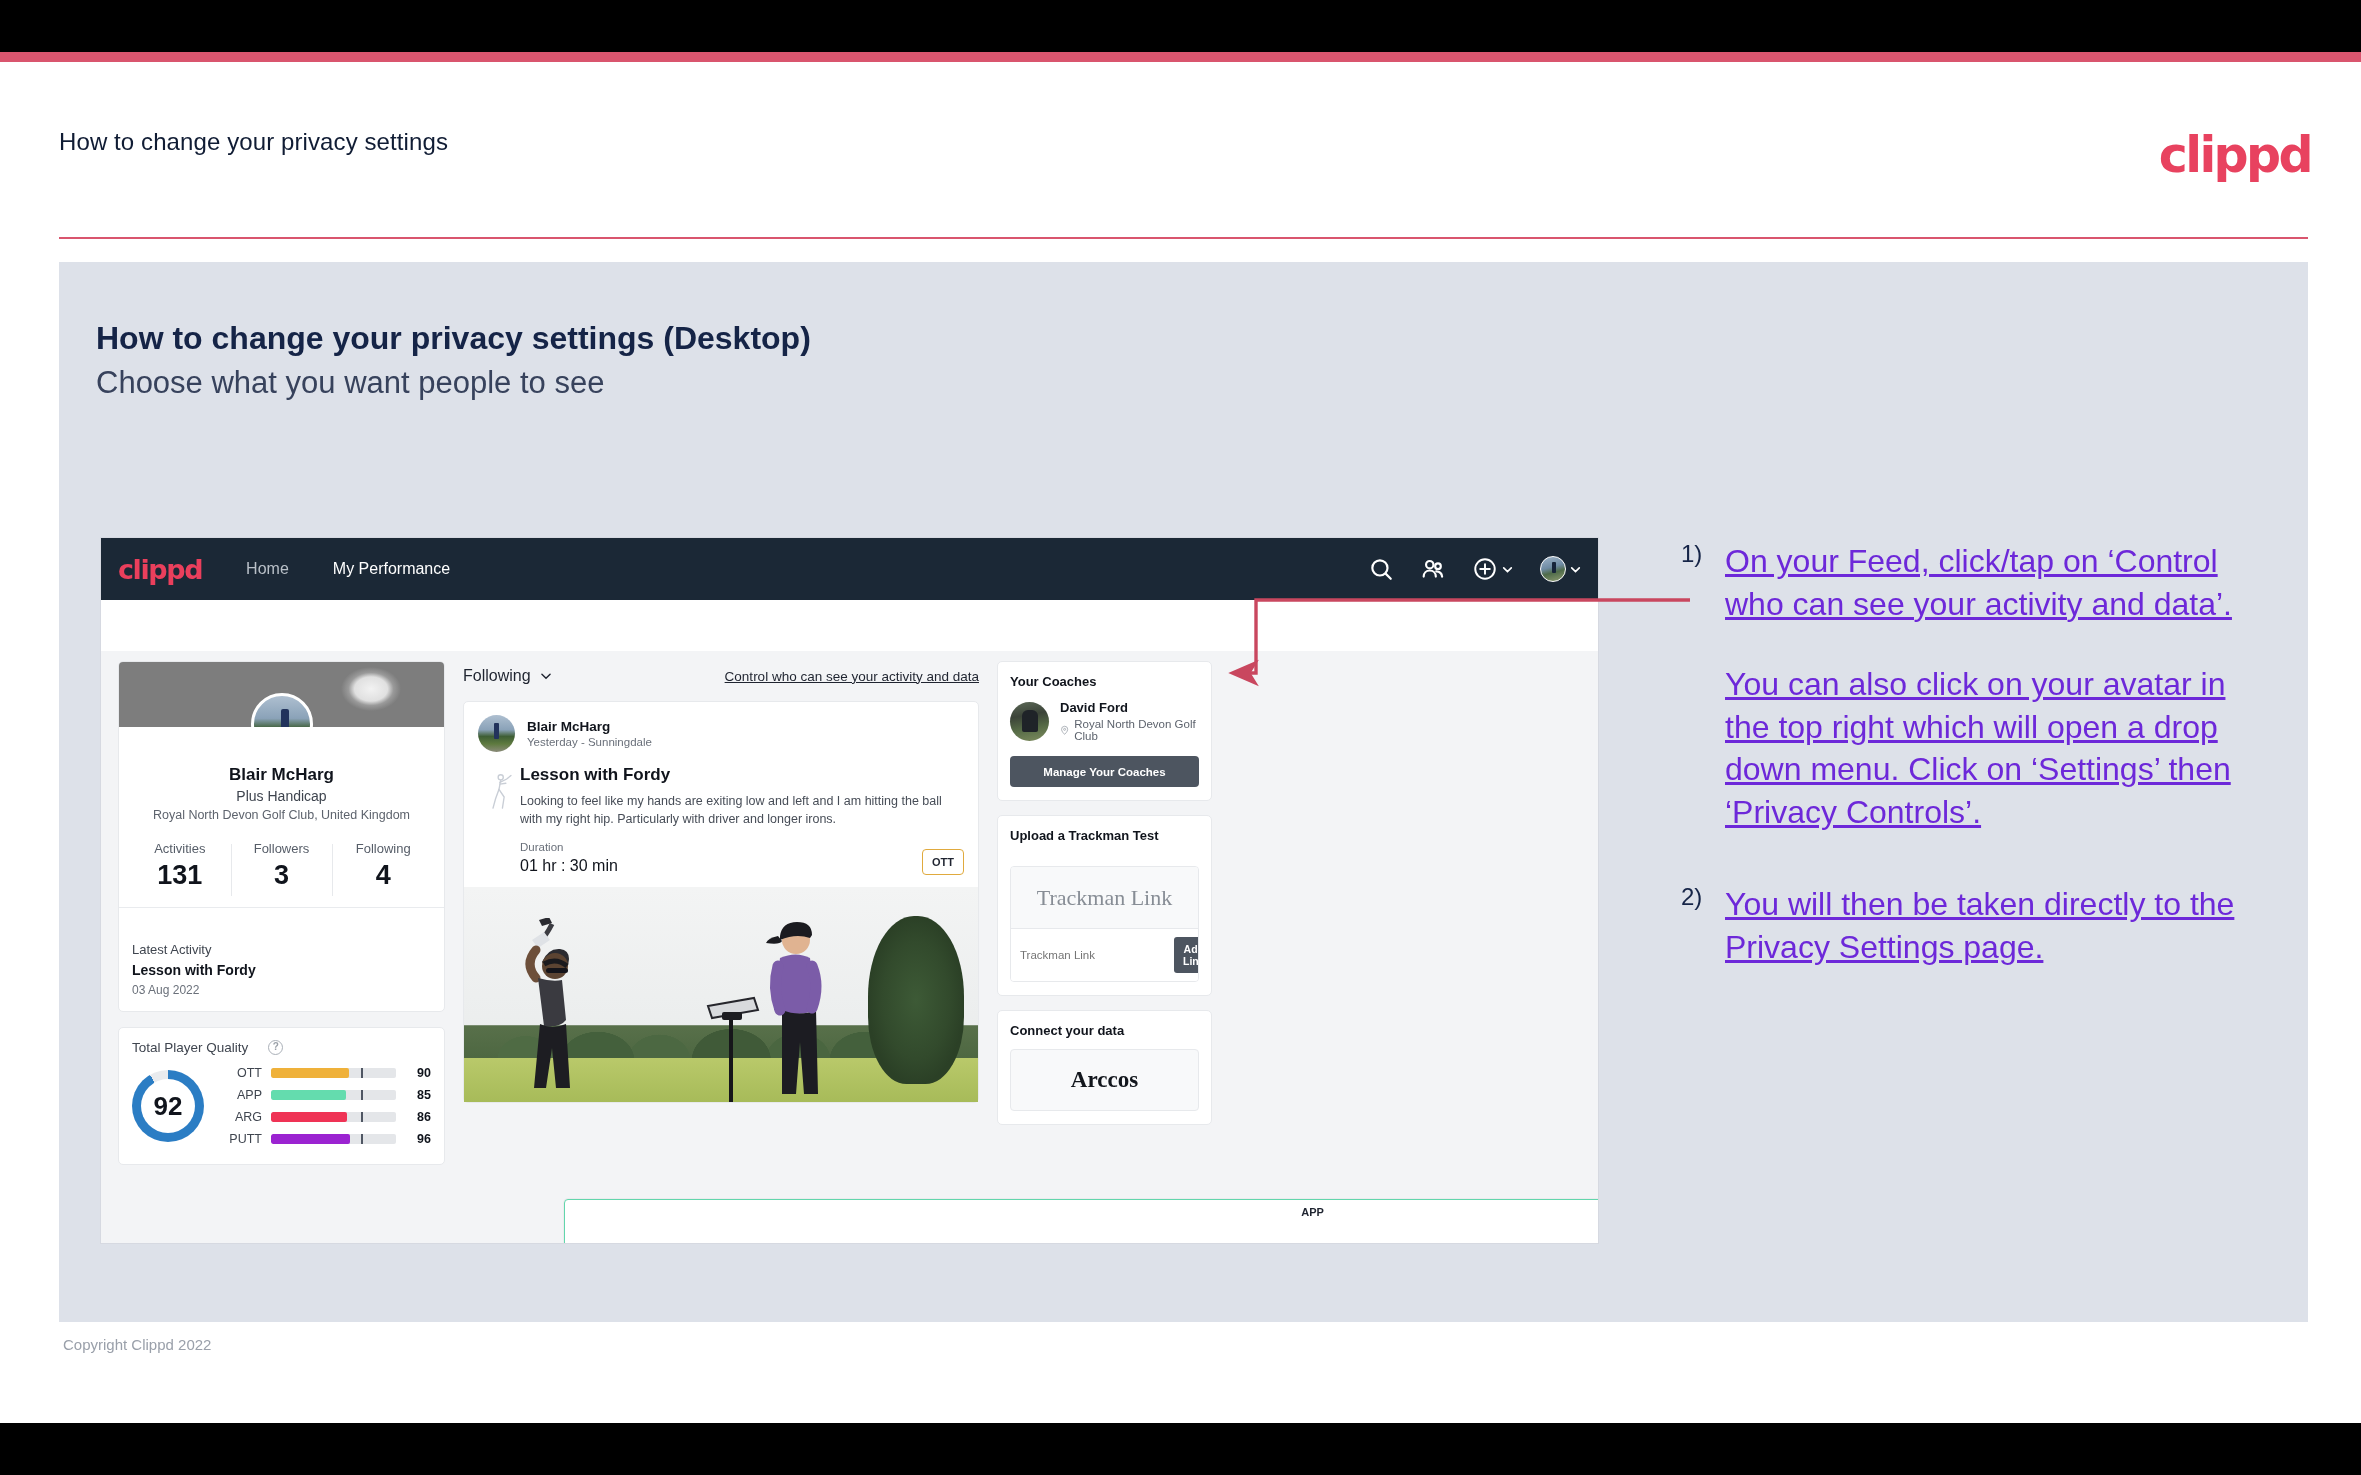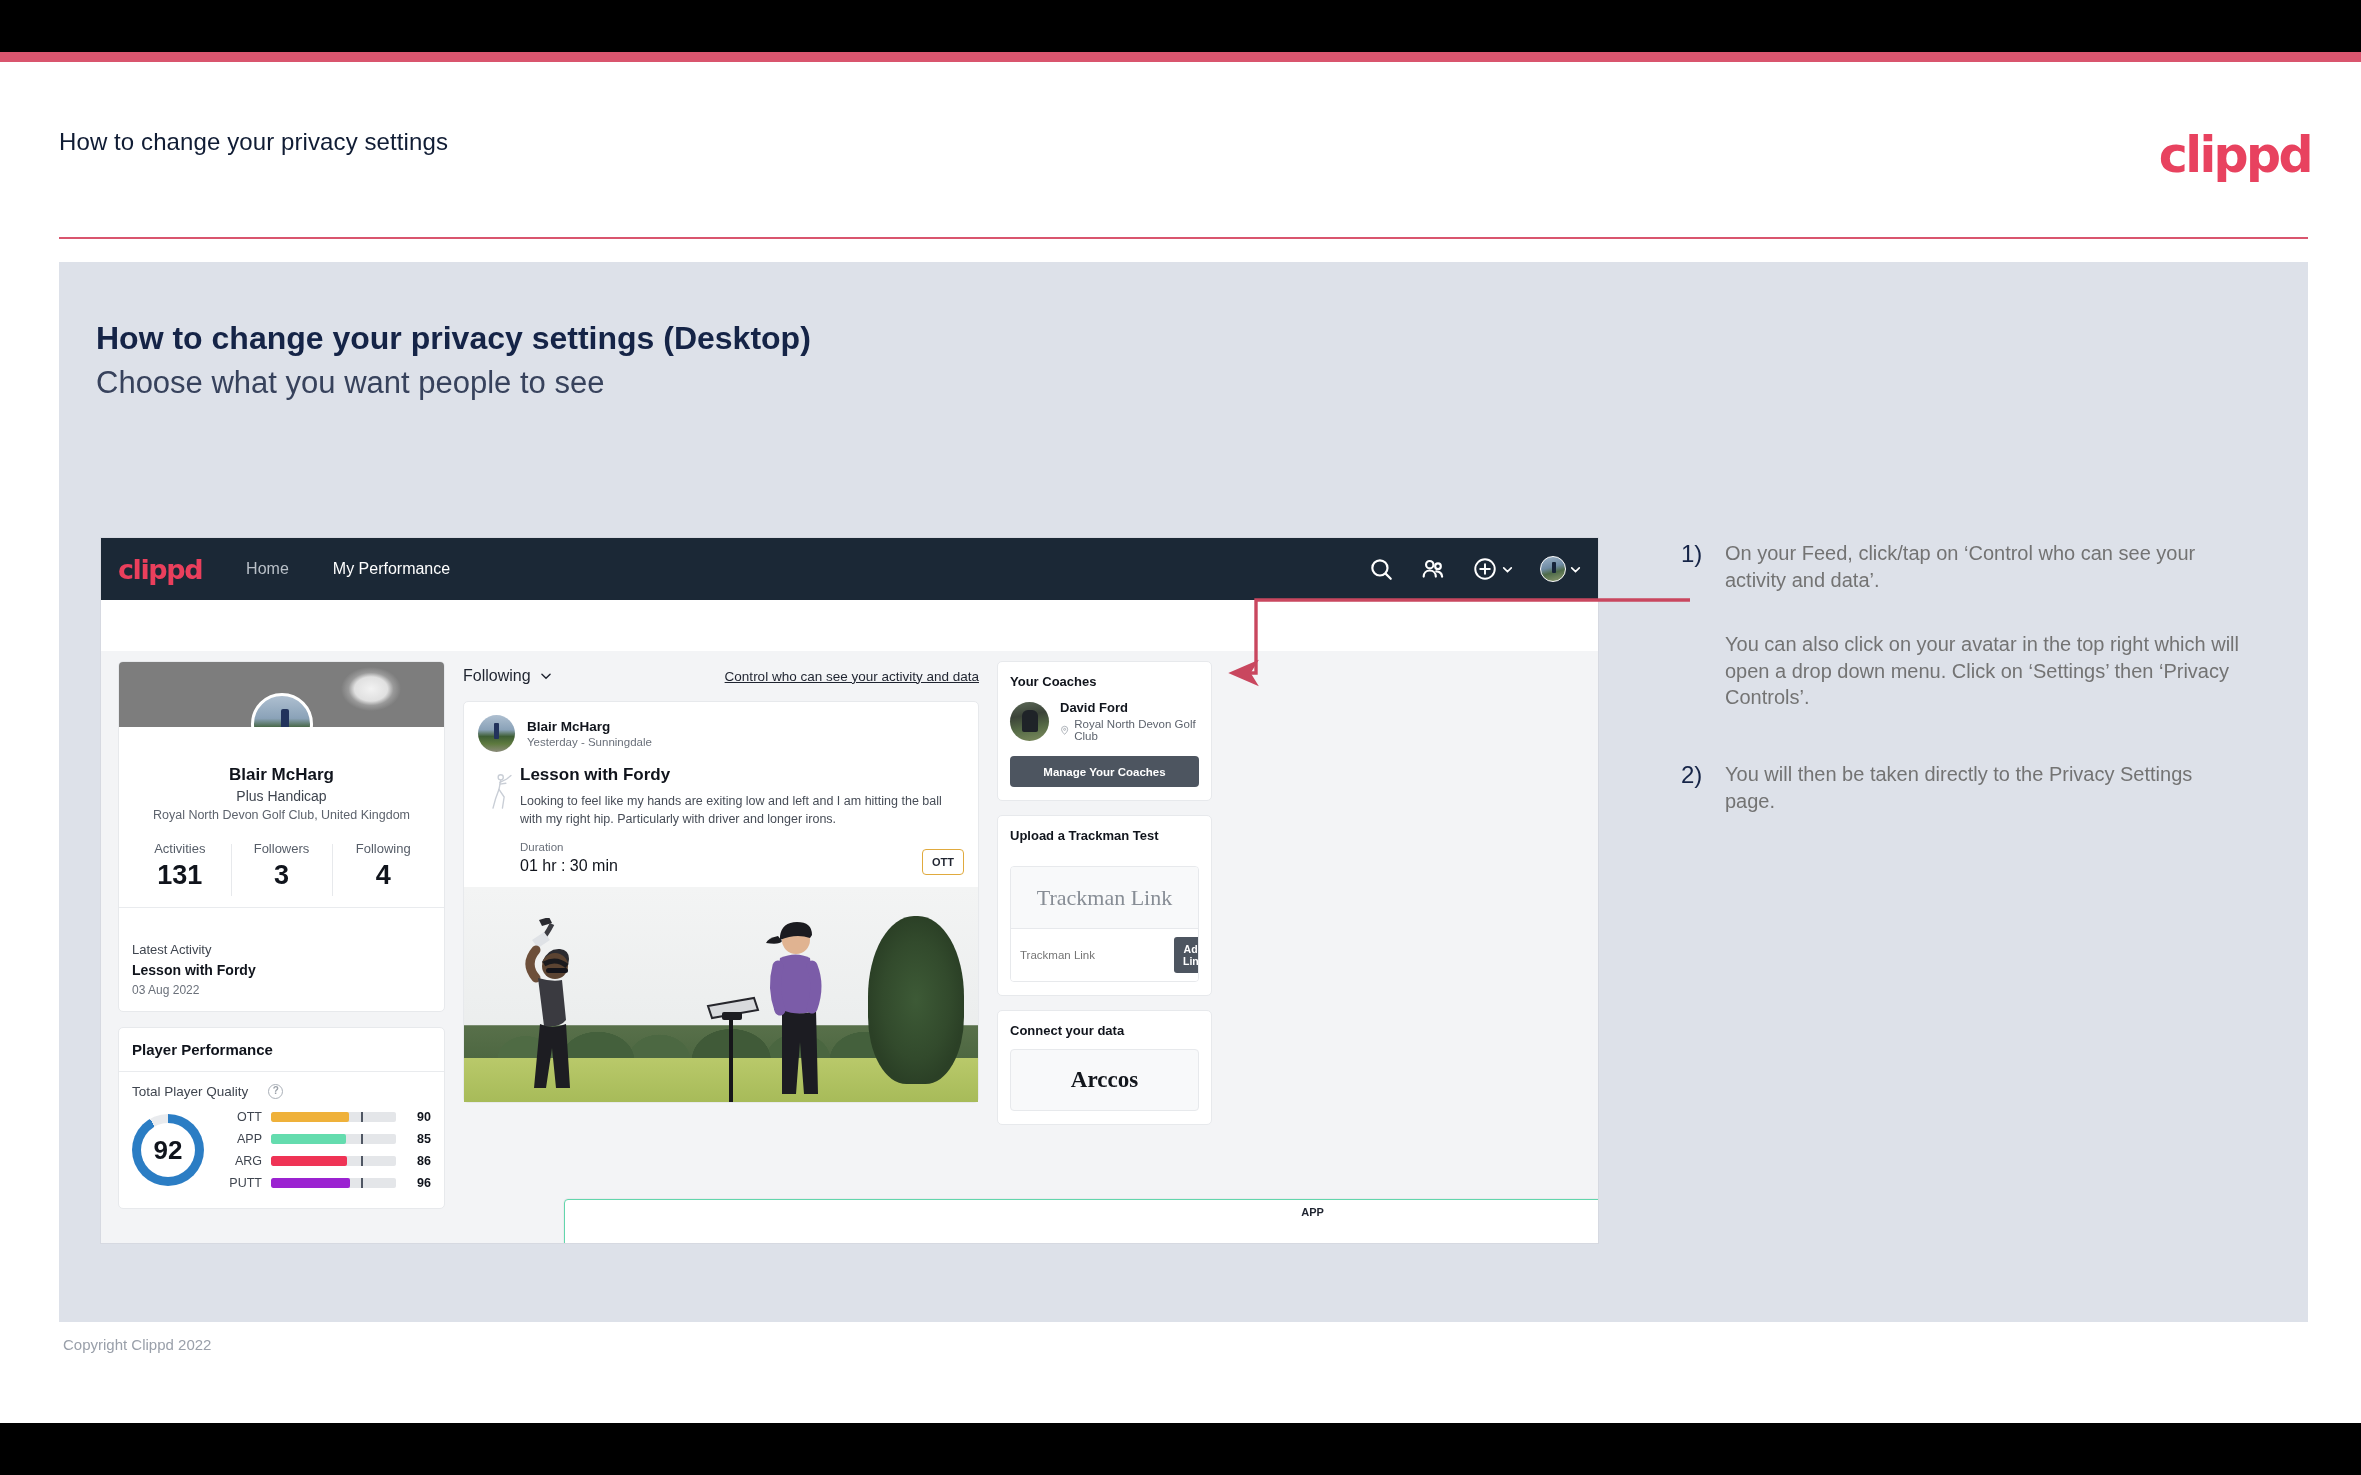--- a/index.html
+++ b/index.html
@@ -273,21 +273,21 @@
     font-family:"Liberation Serif", serif; font-size:23px; font-weight:700; color:#12161c;
   }
 
   
   .callout { position:absolute; left:0; top:0; width:2361px; height:1475px; pointer-events:none; }
 
   
   .instr { position:absolute; left:1681px; top:540px; width:560px; }
   .instr-item { display:flex; margin-bottom:0; }
   .instr-num { width:44px; flex:0 0 44px; font-size:24px; color:#152447; }
-  .instr-txt { font-size:20px; color:#737373; line-height:1.33; }
+  .instr-txt { font-size:32px; color:#6d28d9; line-height:1.33;text-decoration:underline; }
   .instr-gap { height:38px; }
   .instr2 { margin-top:50px; }
 
   
   .copyright {
     position:absolute; left:63px; top:1336px; font-size:15px; color:#9aa0aa;
   }
 </style>
 </head>
 <body>
@@ -376,21 +376,20 @@
           </div>
         </div>
         <div class="p-latest">
           <div class="t1">Latest Activity</div>
           <div class="t2">Lesson with Fordy</div>
           <div class="t3">03 Aug 2022</div>
         </div>
       </div>
 
       <div class="card perf-card">
-        <div class="perf-head">Player Performance</div>
         <div class="perf-body">
           <div class="perf-tpq">
             <span>Total Player Quality</span>
             <span class="q-icon">?</span>
           </div>
           <div class="perf-row">
             <div class="ring-wrap">
               <div class="ring">
                 <span>92</span>
               </div>

